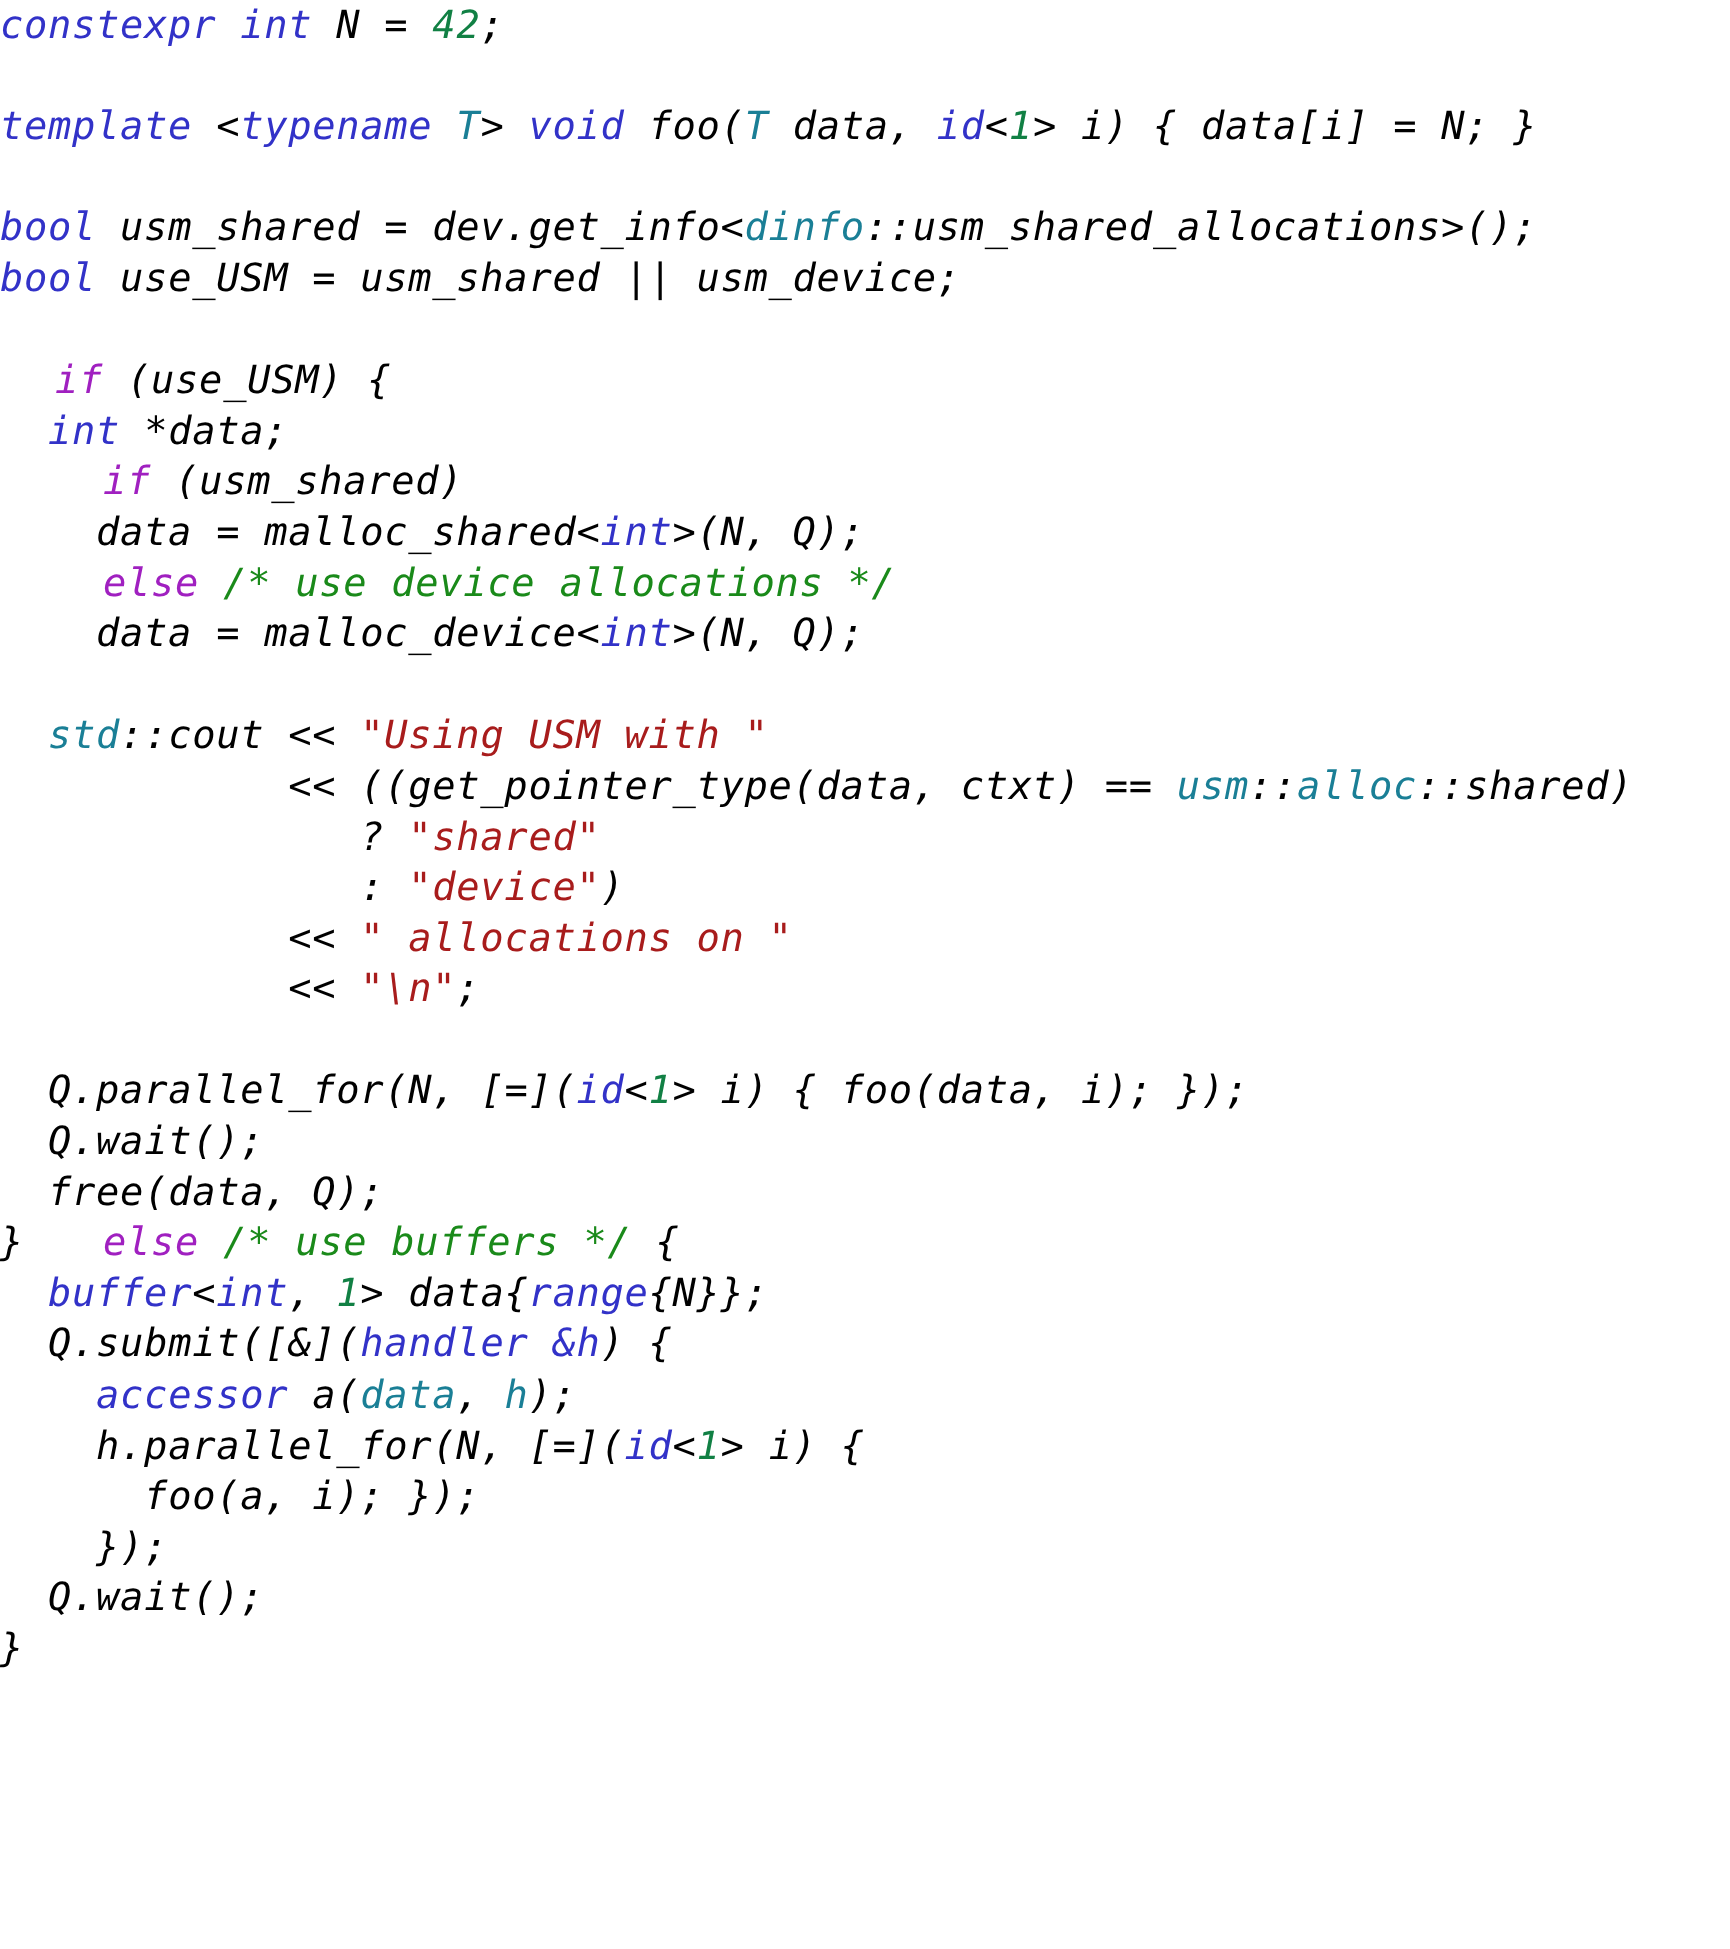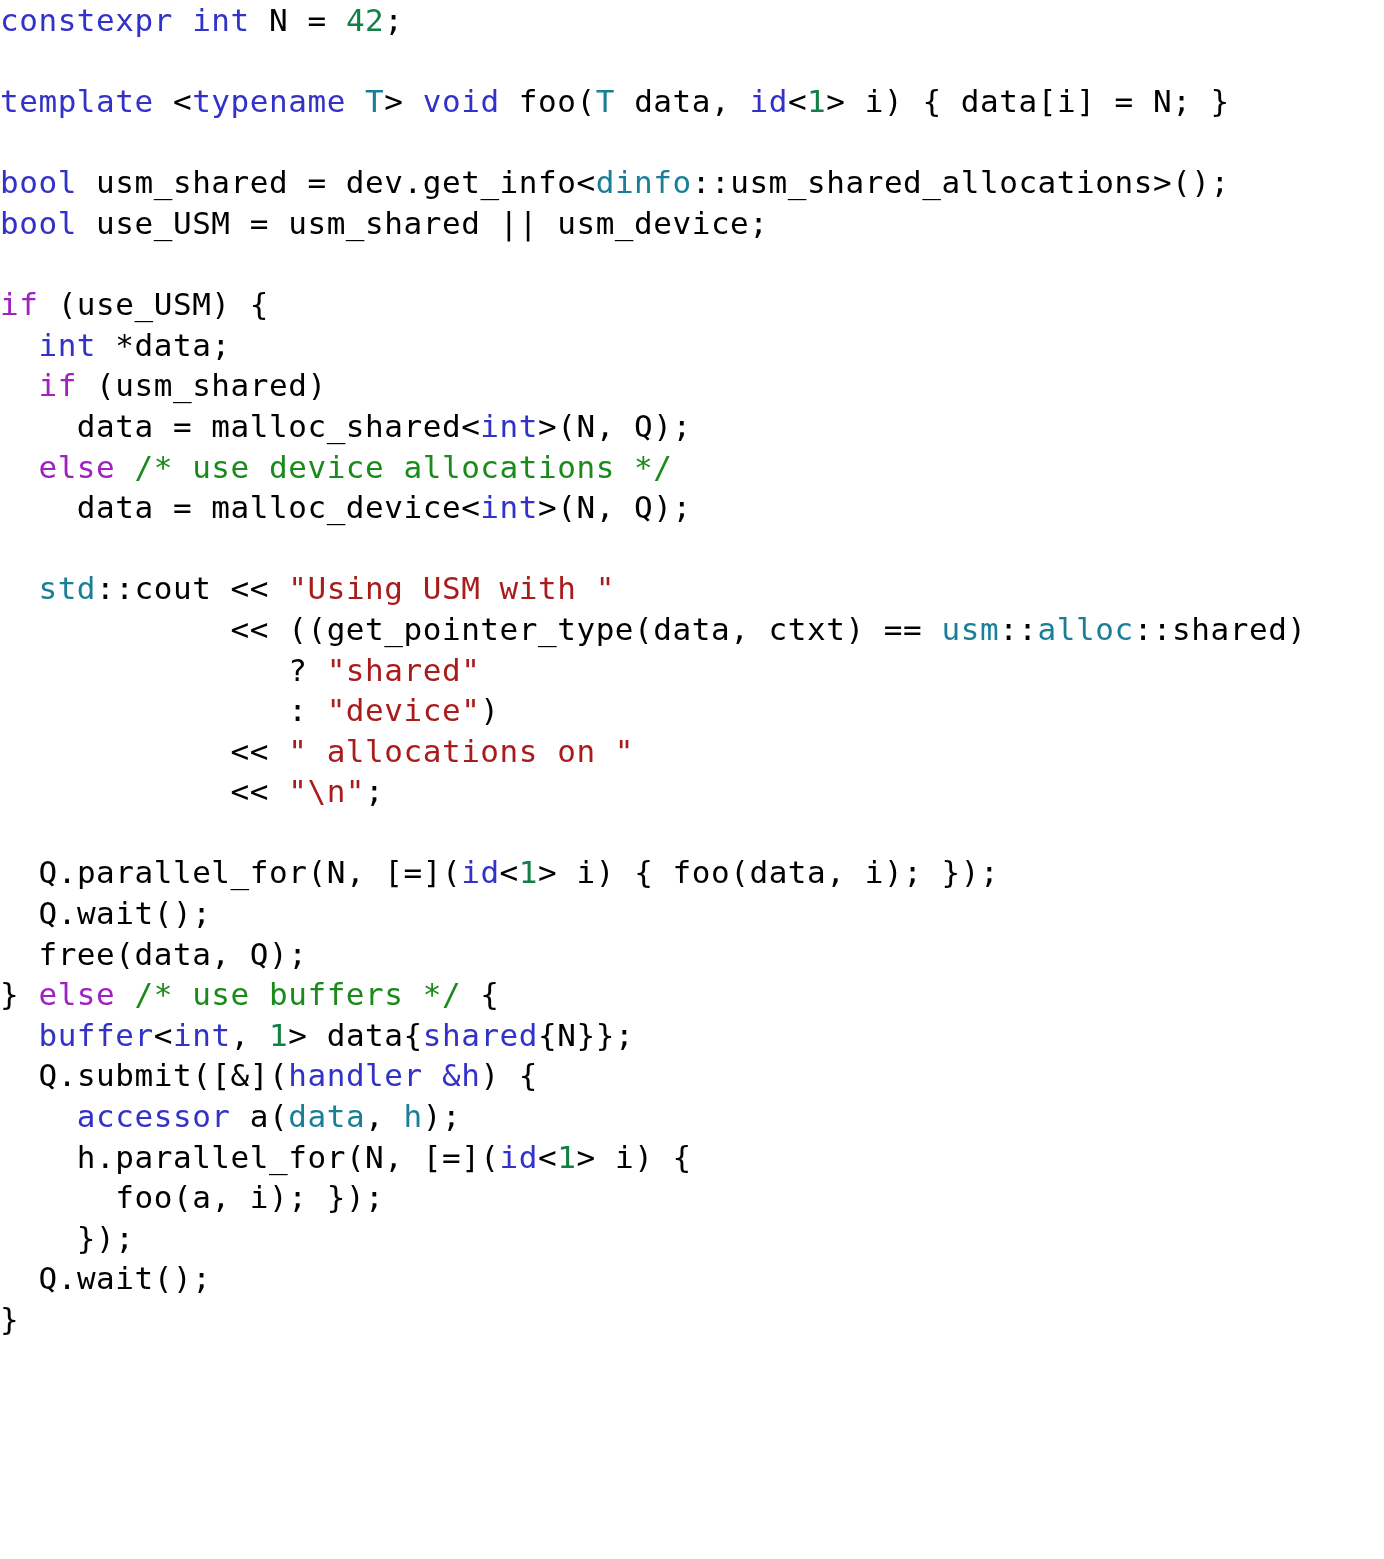--- a/index.html
+++ b/index.html
@@ -14,38 +14,39 @@
     overflow: hidden;
     font-family: "DejaVu Sans Mono", "Liberation Mono", monospace;
   }
   #code-listing {
     position: relative;
     width: 1384px;
     height: 1559px;
     padding: 0;
     margin: 0;
     background: #ffffff;
+    font-style: italic;
   }
   .code-line {
     display: block;
     height: 40.6px;
     line-height: 40.6px;
     font-size: 31px;
     letter-spacing: 0.55px;
     white-space: pre;
     font-family: "DejaVu Sans Mono", "Liberation Mono", monospace;
     color: #000000;
   }
   .code-line.blank {
     height: 40.6px;
   }
   
   .tok-plain    { color: #000000; }
   .tok-keyword  { color: #3232c8; }  
-  .tok-control  { color: #a020c0; }  
+  .tok-control  { color: #a020c0; margin-left: 44px; }  
   .tok-number   { color: #118044; }  
   .tok-string   { color: #a81c1c; }  
   .tok-comment  { color: #1a8a1a; }  
   .tok-type     { color: #1a7f96; }  
 </style>
 </head>
 <body>
 
 <div id="code-listing">
     <div class="code-line"><span class="tok-keyword">constexpr</span><span class="tok-plain"> </span><span class="tok-keyword">int</span><span class="tok-plain"> N = </span><span class="tok-number">42</span><span class="tok-plain">;</span></div>
@@ -66,21 +67,21 @@
     <div class="code-line"><span class="tok-plain">            &lt;&lt; ((</span><span class="tok-function">get_pointer_type</span><span class="tok-plain">(data, ctxt) == </span><span class="tok-type">usm</span><span class="tok-plain">::</span><span class="tok-type">alloc</span><span class="tok-plain">::shared)</span></div>
     <div class="code-line"><span class="tok-plain">               ? </span><span class="tok-string">"shared"</span></div>
     <div class="code-line"><span class="tok-plain">               : </span><span class="tok-string">"device"</span><span class="tok-plain">)</span></div>
     <div class="code-line"><span class="tok-plain">            &lt;&lt; </span><span class="tok-string">" allocations on "</span></div>
     <div class="code-line"><span class="tok-plain">            &lt;&lt; </span><span class="tok-string">"\n"</span><span class="tok-plain">;</span></div>
     <div class="code-line blank">&nbsp;</div>
     <div class="code-line"><span class="tok-plain">  </span><span class="tok-variable">Q</span><span class="tok-plain">.</span><span class="tok-function">parallel_for</span><span class="tok-plain">(N, [=](</span><span class="tok-keyword">id</span><span class="tok-plain">&lt;</span><span class="tok-number">1</span><span class="tok-plain">&gt; </span><span class="tok-variable">i</span><span class="tok-plain">) { </span><span class="tok-function">foo</span><span class="tok-plain">(data, i); });</span></div>
     <div class="code-line"><span class="tok-plain">  </span><span class="tok-variable">Q</span><span class="tok-plain">.</span><span class="tok-function">wait</span><span class="tok-plain">();</span></div>
     <div class="code-line"><span class="tok-plain">  </span><span class="tok-function">free</span><span class="tok-plain">(data, Q);</span></div>
     <div class="code-line"><span class="tok-plain">} </span><span class="tok-control">else</span><span class="tok-plain"> </span><span class="tok-comment">/* use buffers */</span><span class="tok-plain"> {</span></div>
-    <div class="code-line"><span class="tok-plain">  </span><span class="tok-keyword">buffer</span><span class="tok-plain">&lt;</span><span class="tok-keyword">int</span><span class="tok-plain">, </span><span class="tok-number">1</span><span class="tok-plain">&gt; data{</span><span class="tok-keyword">shared</span><span class="tok-plain">{N}};</span></div>
+    <div class="code-line"><span class="tok-plain">  </span><span class="tok-keyword">buffer</span><span class="tok-plain">&lt;</span><span class="tok-keyword">int</span><span class="tok-plain">, </span><span class="tok-number">1</span><span class="tok-plain">&gt; data{</span><span class="tok-keyword">range</span><span class="tok-plain">{N}};</span></div>
     <div class="code-line"><span class="tok-plain">  </span><span class="tok-variable">Q</span><span class="tok-plain">.</span><span class="tok-function">submit</span><span class="tok-plain">([&amp;](</span><span class="tok-keyword">handler</span><span class="tok-plain"> </span><span class="tok-keyword">&amp;h</span><span class="tok-plain">) {</span></div>
     <div class="code-line"><span class="tok-plain">    </span><span class="tok-keyword">accessor</span><span class="tok-plain"> </span><span class="tok-function">a</span><span class="tok-plain">(</span><span class="tok-type">data</span><span class="tok-plain">, </span><span class="tok-type">h</span><span class="tok-plain">);</span></div>
     <div class="code-line"><span class="tok-plain">    </span><span class="tok-variable">h</span><span class="tok-plain">.</span><span class="tok-function">parallel_for</span><span class="tok-plain">(N, [=](</span><span class="tok-keyword">id</span><span class="tok-plain">&lt;</span><span class="tok-number">1</span><span class="tok-plain">&gt; </span><span class="tok-variable">i</span><span class="tok-plain">) {</span></div>
     <div class="code-line"><span class="tok-plain">      </span><span class="tok-function">foo</span><span class="tok-plain">(a, i); });</span></div>
     <div class="code-line"><span class="tok-plain">    });</span></div>
     <div class="code-line"><span class="tok-plain">  </span><span class="tok-variable">Q</span><span class="tok-plain">.</span><span class="tok-function">wait</span><span class="tok-plain">();</span></div>
     <div class="code-line"><span class="tok-plain">}</span></div>
   </div>
 
 </body></html>

